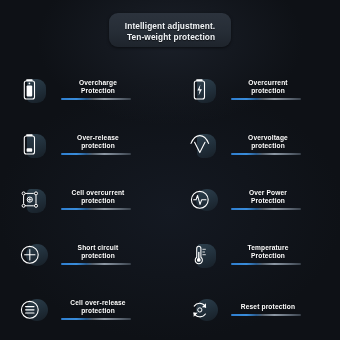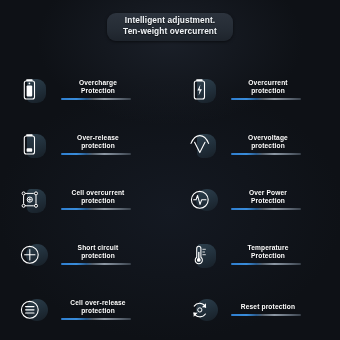--- a/index.html
+++ b/index.html
@@ -31,23 +31,23 @@
     position: absolute;
     top: 13px;
     left: 0;
     width: 340px;
     display: flex;
     justify-content: center;
   }
   .header-banner {
     background: linear-gradient(180deg, #2c333d 0%, #262d36 55%, #1e242c 100%);
     border-radius: 9px 9px 9px 9px;
-    padding: 2px 16px 5px 16px;
+    padding: 8px 16px 5px 16px;
     box-shadow: 0 1px 3px rgba(0,0,0,0.55);
-    text-align: center;
+    text-align: right;
   }
   .header-line {
     color: #f2f5f8;
     font-size: 8.3px;
     font-weight: bold;
     line-height: 10.6px;
     letter-spacing: 0.1px;
     white-space: nowrap;
     text-shadow: 0 1px 1px rgba(0,0,0,0.6);
   }
@@ -134,21 +134,21 @@
   }
 </style>
 </head>
 <body>
 
 <div id="page">
 
   <div class="header-wrap">
     <div class="header-banner">
       <div class="header-line">Intelligent adjustment.</div>
-      <div class="header-line">Ten-weight overcurrent</div>
+      <div class="header-line">Ten-weight protection</div>
     </div>
   </div>
 
   <div class="grid">
 
     <div class="feature">
       <div class="icon-box">
         <div class="icon-shadow"></div>
         <div class="icon-glyph">
           <svg width="26" height="28" viewBox="0 0 26 28" fill="none" stroke="#ffffff" stroke-width="1.1">

